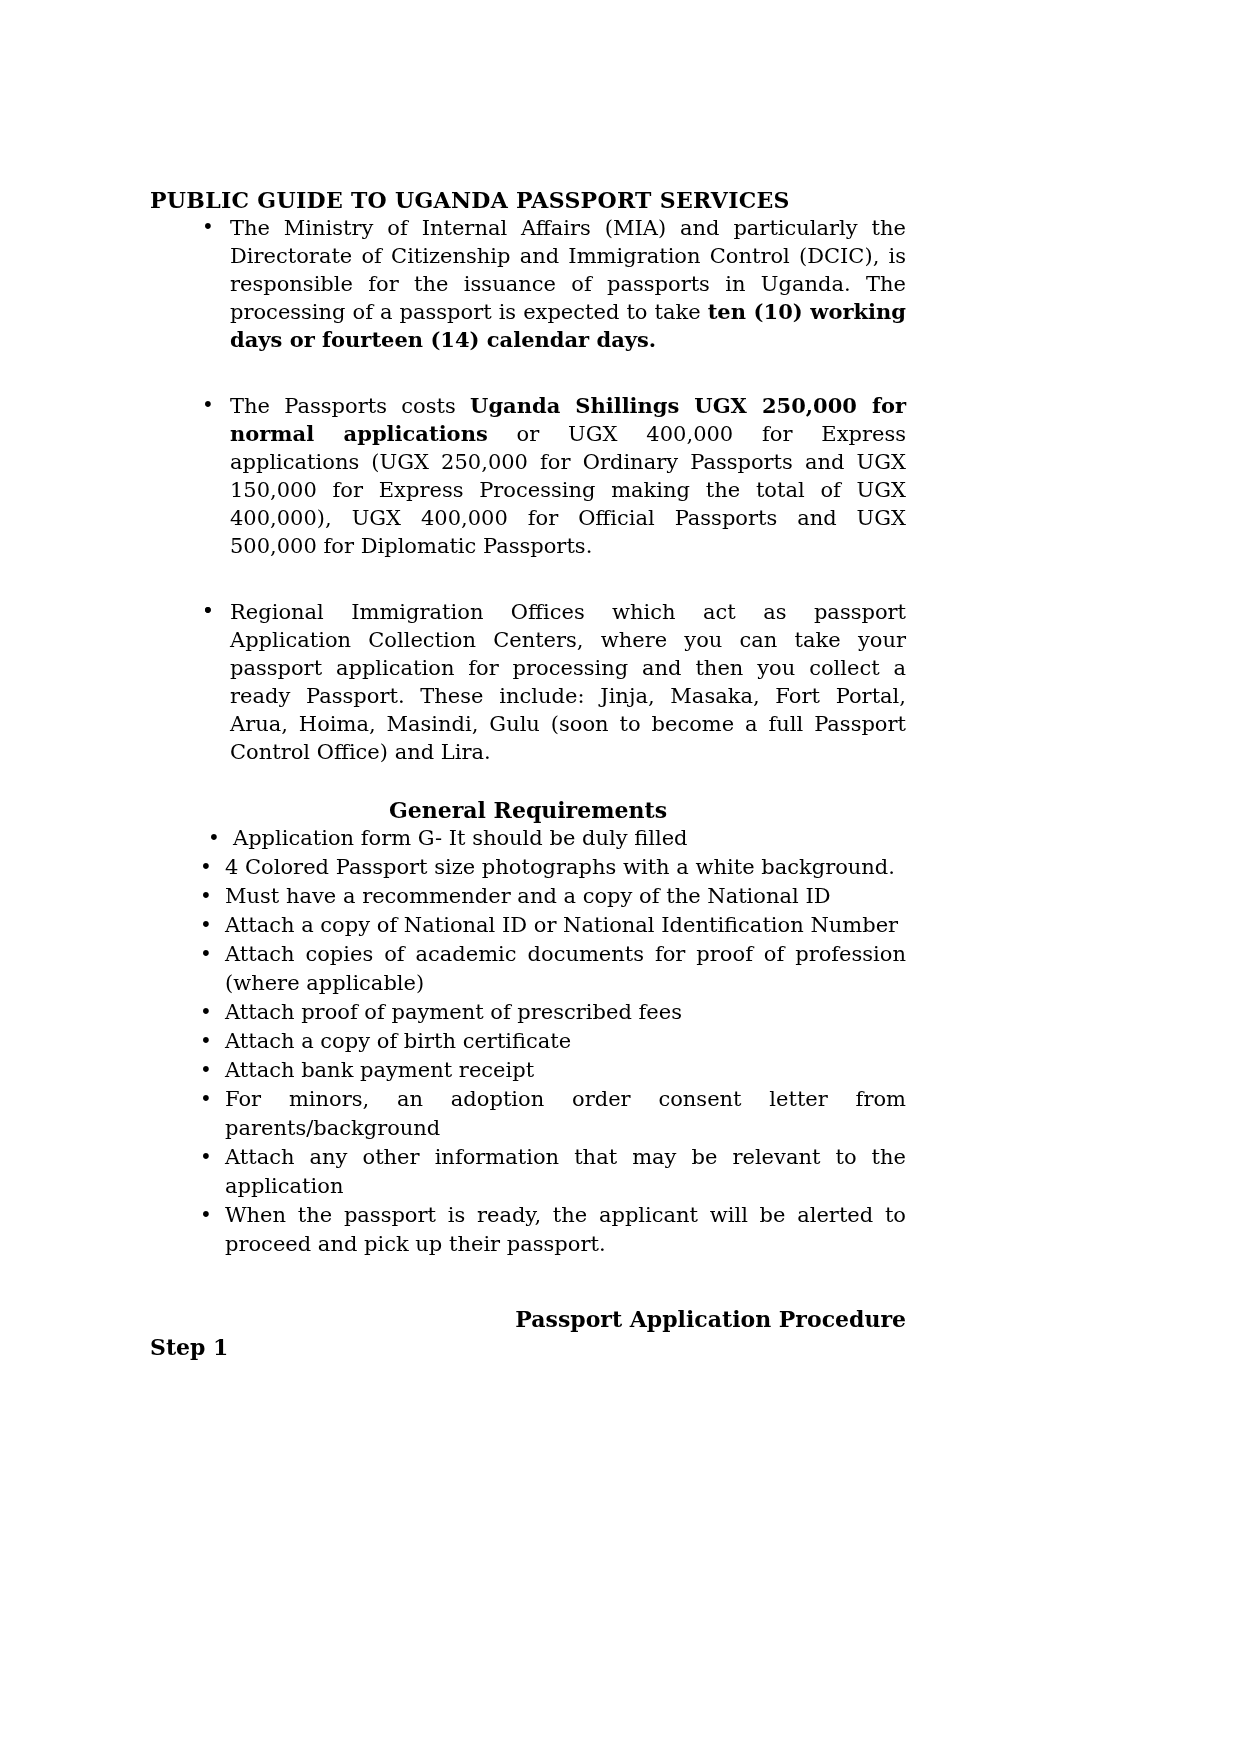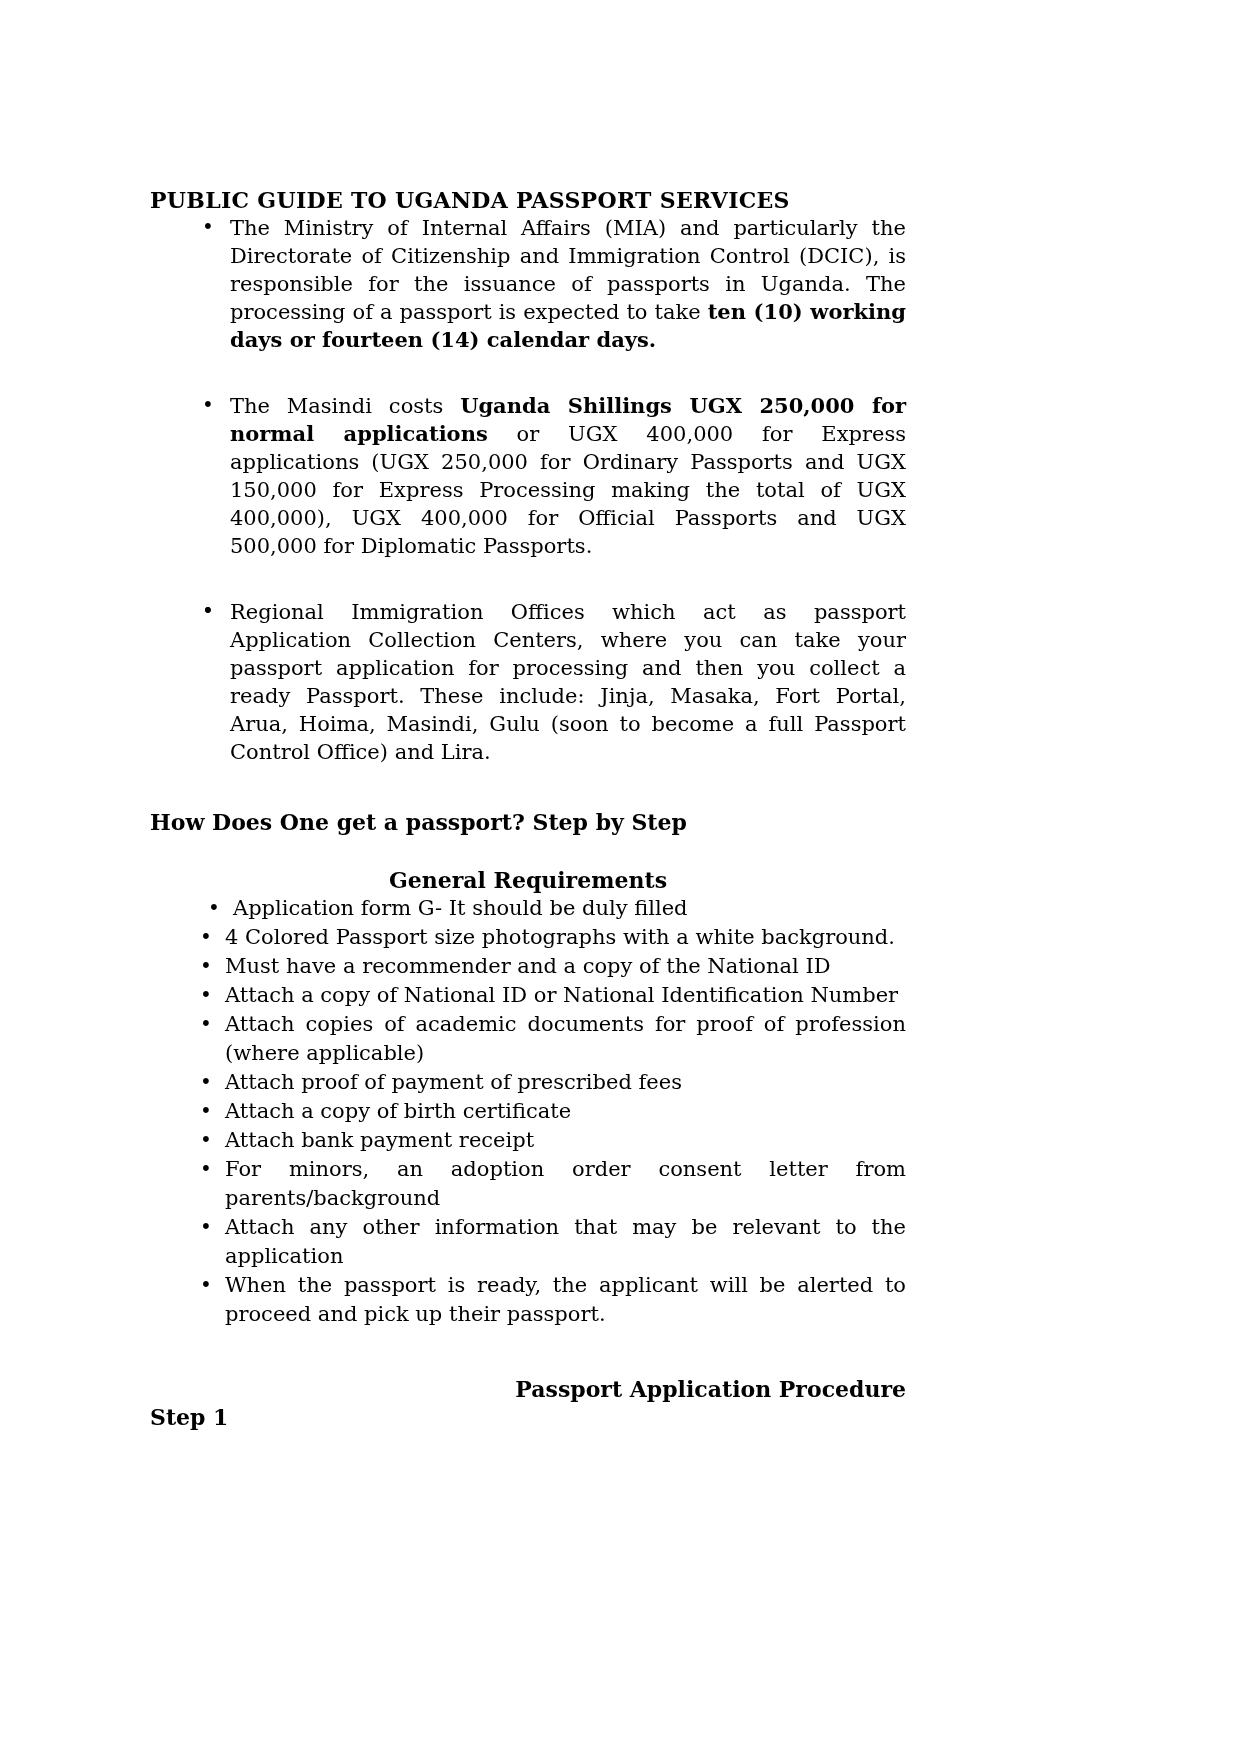--- a/index.html
+++ b/index.html
@@ -92,32 +92,31 @@
 
   <h1 class="doc-title">PUBLIC GUIDE TO UGANDA PASSPORT SERVICES</h1>
 
   <ul class="plain intro">
     <li>
       <span class="bullet">•</span>
       <span>The Ministry of Internal Affairs (MIA) and particularly the Directorate of Citizenship and Immigration Control (DCIC), is responsible for the issuance of passports in Uganda. The processing of a passport is expected to take </span><span class="bold">ten (10) working days or fourteen (14) calendar days.</span>
     </li>
     <li>
       <span class="bullet">•</span>
-      <span>The Masindi costs </span><span class="bold">Uganda Shillings UGX 250,000 for normal applications</span><span> or UGX 400,000 for Express applications (UGX 250,000 for Ordinary Passports and UGX 150,000 for Express Processing making the total of UGX 400,000), UGX 400,000 for Official Passports and UGX 500,000 for Diplomatic Passports.</span>
+      <span>The Passports costs </span><span class="bold">Uganda Shillings UGX 250,000 for normal applications</span><span> or UGX 400,000 for Express applications (UGX 250,000 for Ordinary Passports and UGX 150,000 for Express Processing making the total of UGX 400,000), UGX 400,000 for Official Passports and UGX 500,000 for Diplomatic Passports.</span>
     </li>
     <li>
       <span class="bullet">•</span>
     </li>
     <li>
       <span class="bullet">•</span>
       <span>Regional Immigration Offices which act as passport Application Collection Centers, where you can take your passport application for processing and then you collect a ready Passport. These include: Jinja, Masaka, Fort Portal, Arua, Hoima, Masindi, Gulu (soon to become a full Passport Control Office) and Lira.</span>
     </li>
   </ul>
 
-  <h2 class="h-section h-how">How Does One get a passport? Step by Step</h2>
 
   <h2 class="h-section h-general">General Requirements</h2>
 
   <ul class="plain req">
     <li class="indent-first">
       <span class="bullet">•</span>
       <span>Application form G- It should be duly filled</span>
     </li>
     <li>
       <span class="bullet">•</span>

